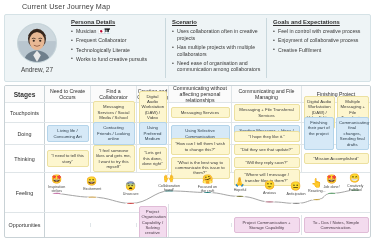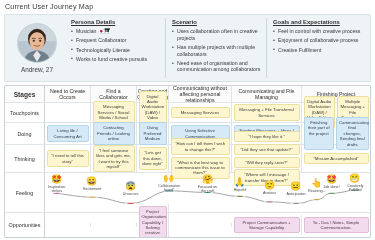--- a/index.html
+++ b/index.html
@@ -11,21 +11,21 @@
   }
   .app {
     width: 375px; height: 238px;
     position: relative;
     background: #ffffff;
     display: flex; flex-direction: column;
   }
   
   .title-bar {
     height: 14px;
-    padding: 2px 0 0 5px;
+    padding: 2px 0 0 22px;
     font-size: 7.2px;
     color: #3b3b3b;
     letter-spacing: .15px;
     flex: 0 0 auto;
   }
   
   .persona-panel {
     margin: 0 4px 0 4px;
     background: #eef4f6;
     border: 1px solid #d5e2e6;

